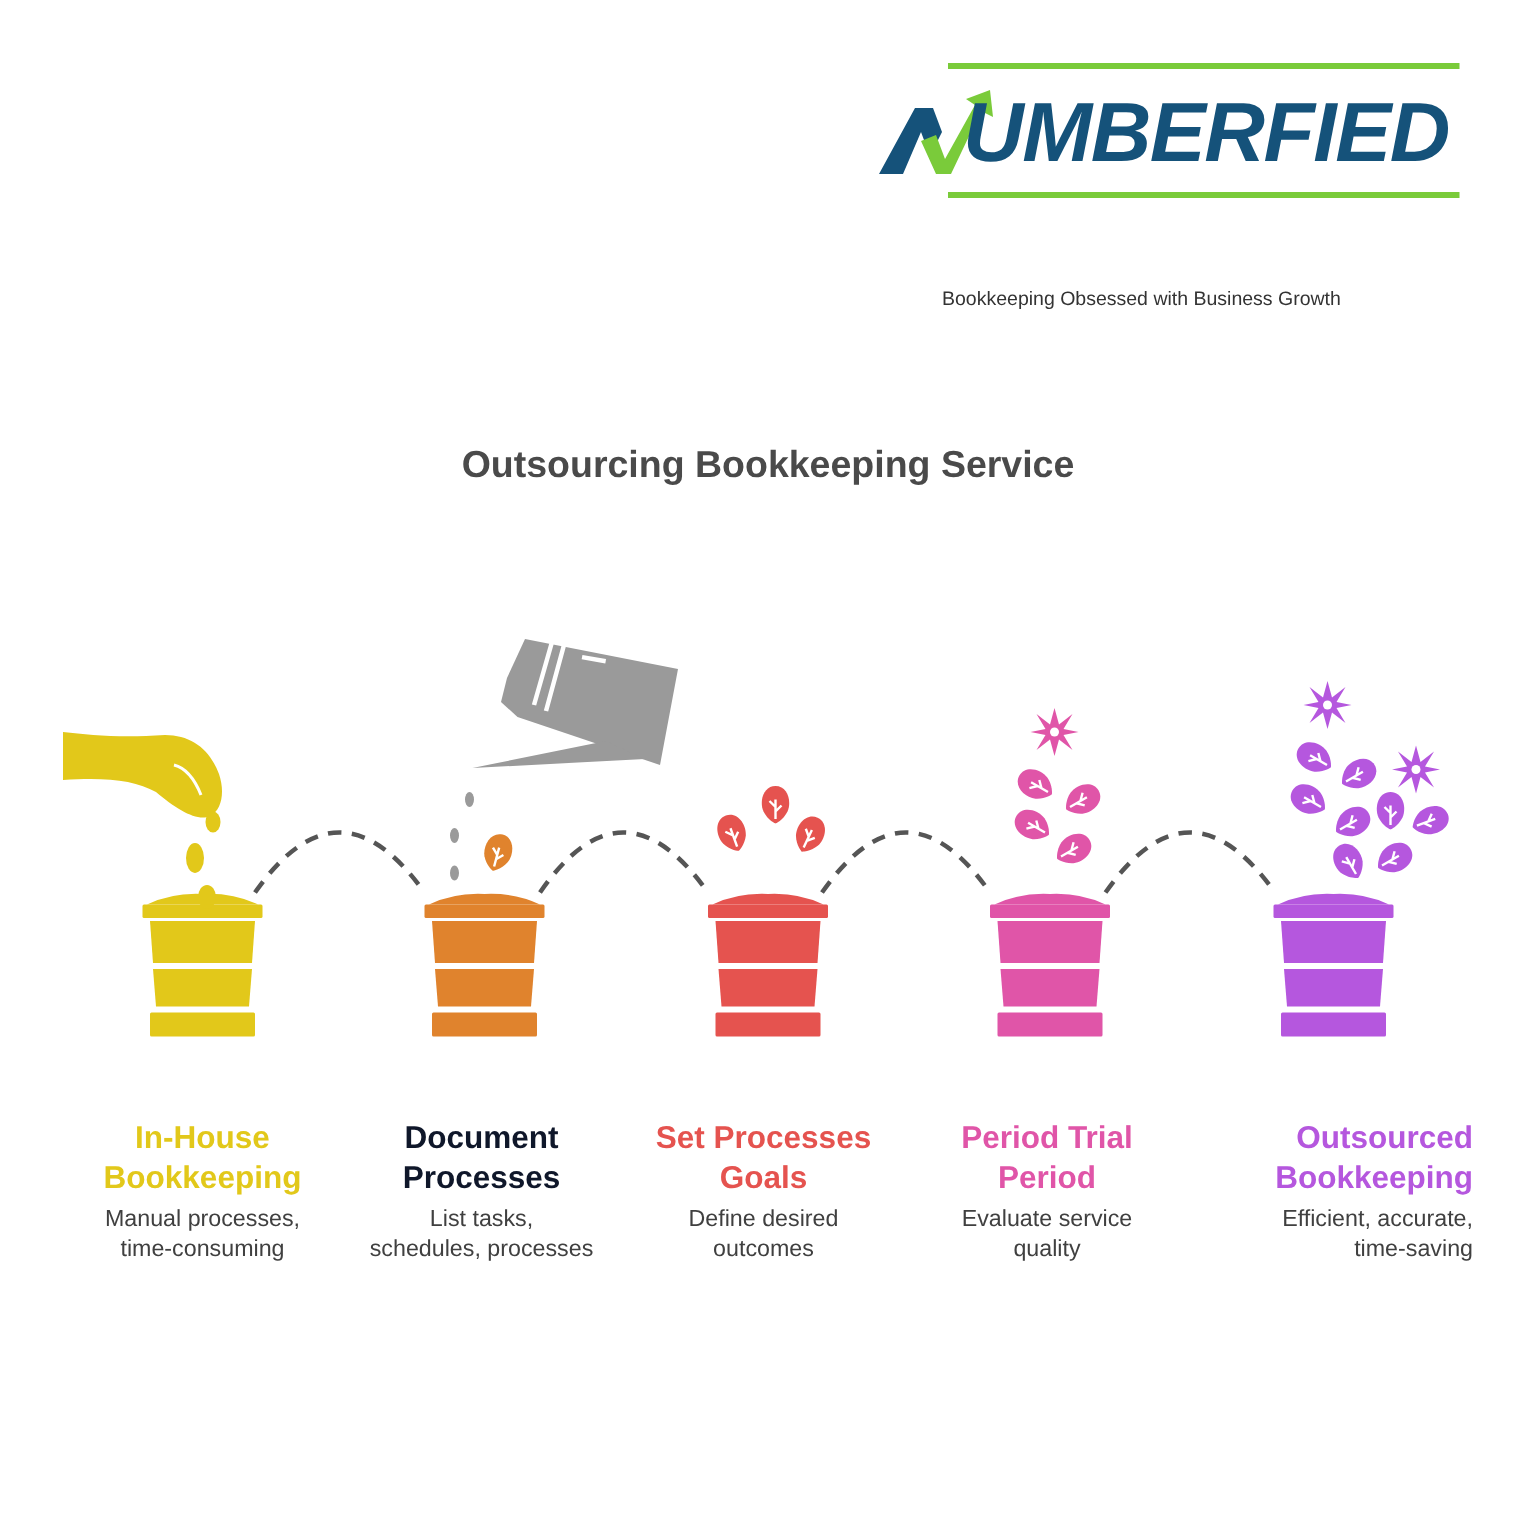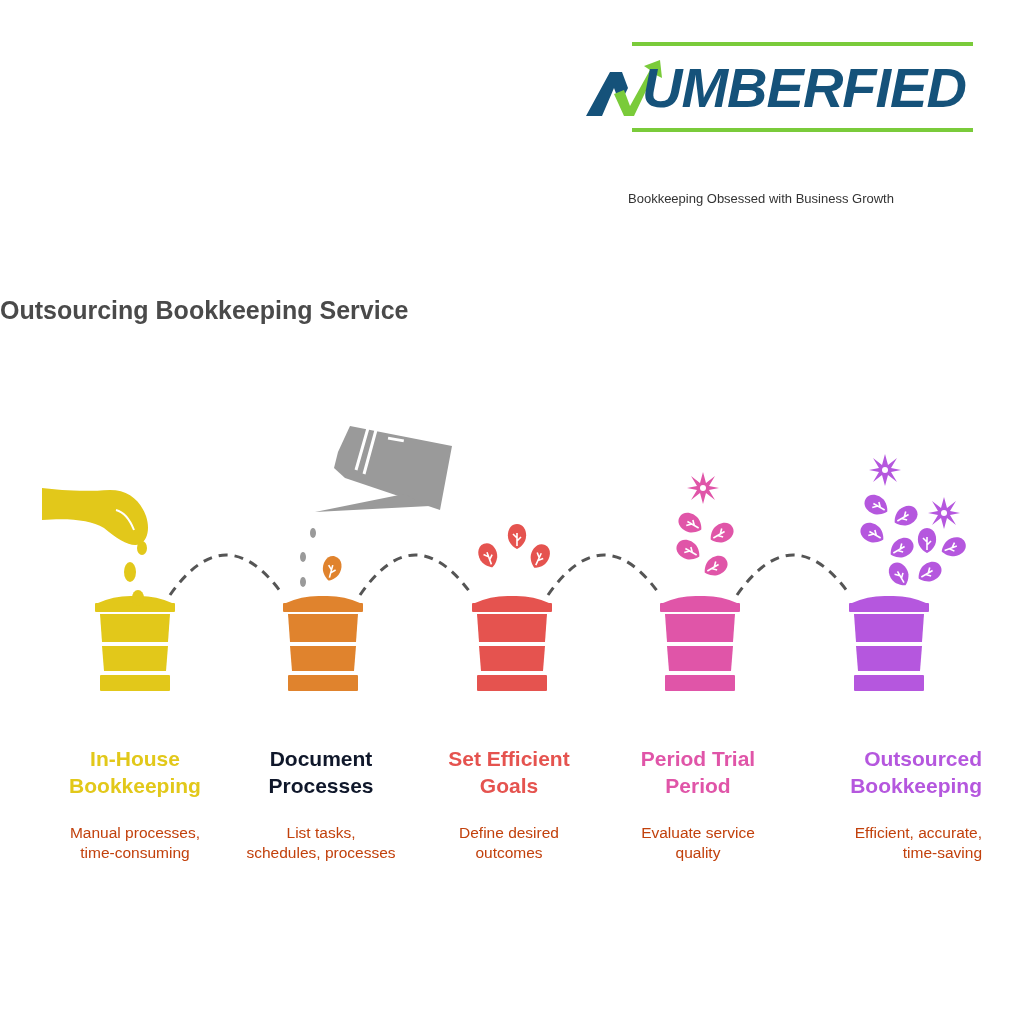--- a/index.html
+++ b/index.html
@@ -4,25 +4,25 @@
 <style>
   html, body { margin:0; padding:0; background:#ffffff; }
   body { width:1024px; height:1024px; position:relative; overflow:hidden; font-family:"Liberation Sans", sans-serif; }
   .logo { position:absolute; left:584px; top:40px; width:392px; height:125px; }
   .logo-bar { position:absolute; left:48px; width:341px; height:4px; background:#7ACB3A; }
   .logo-bar.top { top:2px; }
   .logo-bar.bottom { top:88px; }
   .logo-mark { position:absolute; left:0; top:14px; width:80px; height:66px; }
   .logo-word { position:absolute; left:58px; top:18px; font-size:56px; font-weight:bold; font-style:italic; color:#15527A; letter-spacing:-1px; line-height:60px; }
   .logo-tag { position:absolute; left:44px; top:103px; font-size:13px; color:#333333; white-space:nowrap;margin-top:48px; }
-  .title { position:absolute; left:0; right:0; top:296px; font-size:25px; font-weight:bold; color:#4a4a4a; }
+  .title { position:absolute; left:0; right:0; top:296px; text-align:center; font-size:25px; font-weight:bold; color:#4a4a4a; }
   .art { position:absolute; left:0; top:400px; width:1024px; height:310px; }
   .step { position:absolute; top:745px; width:190px; text-align:center; }
   .step-title { font-size:21px; font-weight:bold; line-height:27px; }
-  .step-desc { margin-top:24px; font-size:15.5px; color:#c2410c; line-height:20px; }
+  .step-desc { margin-top:4px; font-size:15.5px; color:#404040; line-height:20px; }
 </style>
 </head>
 <body>
 
 <div class="logo">
   <div class="logo-bar top"></div>
   <svg class="logo-mark" viewBox="0 0 80 66">
     <polygon points="2,62 26,18 38,18 44,34 36,50 30,34 18,62" fill="#15527A"></polygon>
     <polygon points="30,40 40,62 50,62 70,20 78,24 76,6 60,12 66,16 46,52 40,36" fill="#7ACB3A"></polygon>
   </svg>
@@ -132,21 +132,21 @@
     <div>Processes</div>
   </div>
   <div class="step-desc">
     <div>List tasks,</div>
     <div>schedules, processes</div>
   </div>
 </div>
 
 <div class="step" style="left:414px;">
   <div class="step-title" style="color:#E5534F;">
-    <div>Set Efficient</div>
+    <div>Set Processes</div>
     <div>Goals</div>
   </div>
   <div class="step-desc">
     <div>Define desired</div>
     <div>outcomes</div>
   </div>
 </div>
 
 <div class="step" style="left:603px;">
   <div class="step-title" style="color:#E055A8;">

